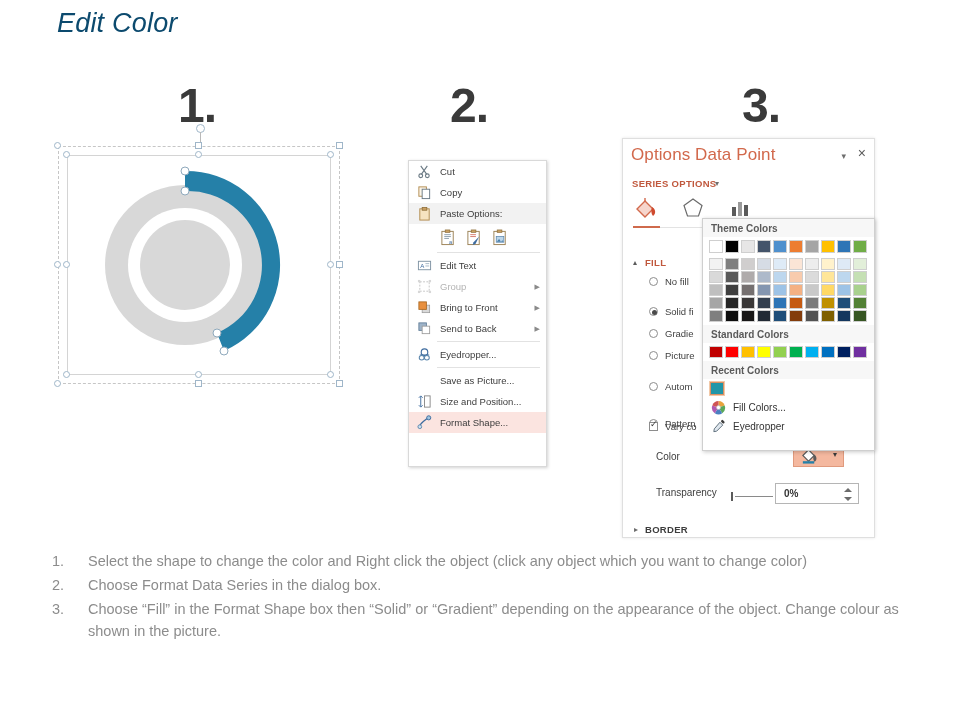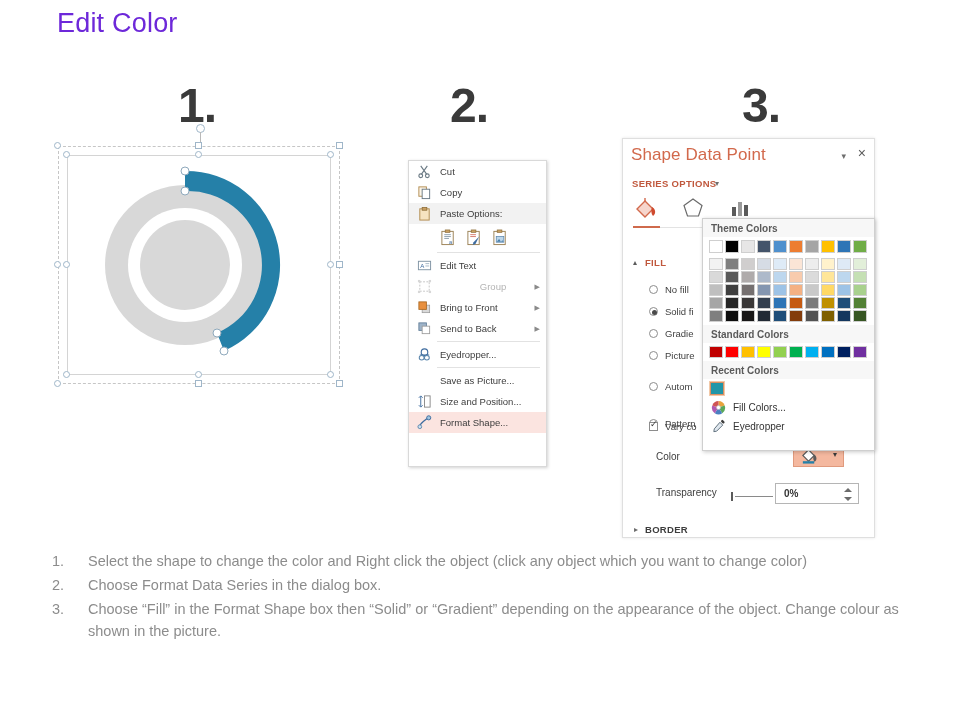--- a/index.html
+++ b/index.html
@@ -9,21 +9,21 @@
     background:#ffffff;
     font-family:"Liberation Sans", sans-serif;
     position:relative;
     overflow:hidden;
     color:#595959;
   }
 
   
   #page-title {
     position:absolute; left:57px; top:8px;
-    font-size:27px; color:#6d28d9;
+    font-size:27px; font-style:italic; color:#0c4a6e;
     letter-spacing:0.2px;
     text-align:right;
   }
 
   
   .step-num {
     position:absolute; font-size:48px; font-weight:bold;
     color:#3a3a3a; letter-spacing:-1px;
   }
   #step-num-1 { left:178px; top:78px; }
@@ -66,21 +66,21 @@
     background:#ffffff;
     border:1px solid #d9d9d9;
     box-shadow:1px 1px 3px rgba(0,0,0,0.18);
     font-size:9.5px; color:#404040;
   }
   .cm-item {
     position:relative; height:21px; line-height:21px;
     padding-left:31px; white-space:nowrap;
     color:#3c3c3c;
   }
-  .cm-item.dim { color:#b4b4b4;text-align:center; }
+  .cm-item.dim { color:#b4b4b4; }
   .cm-item.hl { background:#fbe4e0; }
   .cm-item .cm-ico {
     position:absolute; left:8px; top:3px; width:15px; height:15px;
   }
   .cm-item .cm-arrow {
     position:absolute; right:6px; top:0; font-size:7px; color:#8a8a8a;
   }
   .cm-sep { height:1px; background:#e2e2e2; margin:2px 6px 2px 28px; }
   .cm-paste-row { height:26px; padding-left:31px; display:flex; align-items:center; gap:9px; }
   .cm-paste-row .pico { width:17px; height:17px; }
@@ -413,21 +413,21 @@
         <path d="M2 13 C4 8, 8 6, 12 3" fill="none" stroke="#3d6b9e" stroke-width="1.4"></path>
         <circle cx="12.5" cy="3" r="2.2" fill="#9fc4e0" stroke="#3d6b9e" stroke-width="1"></circle>
         <circle cx="3" cy="12.5" r="2" fill="#cfe0ef" stroke="#5c87ad" stroke-width="1"></circle>
       </svg>
     </span>
     <span>Format Shape...</span>
   </div>
 </div>
 
 <div id="format-pane">
-  <div id="fp-title">Shape Data Point</div>
+  <div id="fp-title">Options Data Point</div>
   <div id="fp-caret">▾</div>
   <div id="fp-close">×</div>
 
   <div id="fp-series">SERIES OPTIONS</div>
   <div id="fp-series-caret">▾</div>
 
   <div class="fp-iconrow">
     <span class="fpi" style="left:0px;">
       <svg width="26" height="26" viewBox="0 0 26 26">
         <path d="M4 14 L12 6 L20 14 L12 22 Z" fill="#f6d5cc" stroke="#d2694c" stroke-width="1.4"></path>
@@ -447,21 +447,21 @@
         <rect x="17" y="10" width="4" height="11" fill="#5a5a5a"></rect>
       </svg>
     </span>
   </div>
   <div id="fp-underline"></div>
   <div id="fp-sel-underline"></div>
 
   <div id="fill-tri">▴</div>
   <div id="fill-head">FILL</div>
 
-  <div class="fp-radio-row" style="top:145px;">
+  <div class="fp-radio-row" style="top:137px;">
     <span class="rb"></span><span>No fill</span>
   </div>
   <div class="fp-radio-row" style="top:167px;">
     <span class="rb on"></span><span>Solid fi</span>
   </div>
   <div class="fp-radio-row" style="top:189px;">
     <span class="rb"></span><span>Gradie</span>
   </div>
   <div class="fp-radio-row" style="top:211px;">
     <span class="rb"></span><span>Picture</span>

